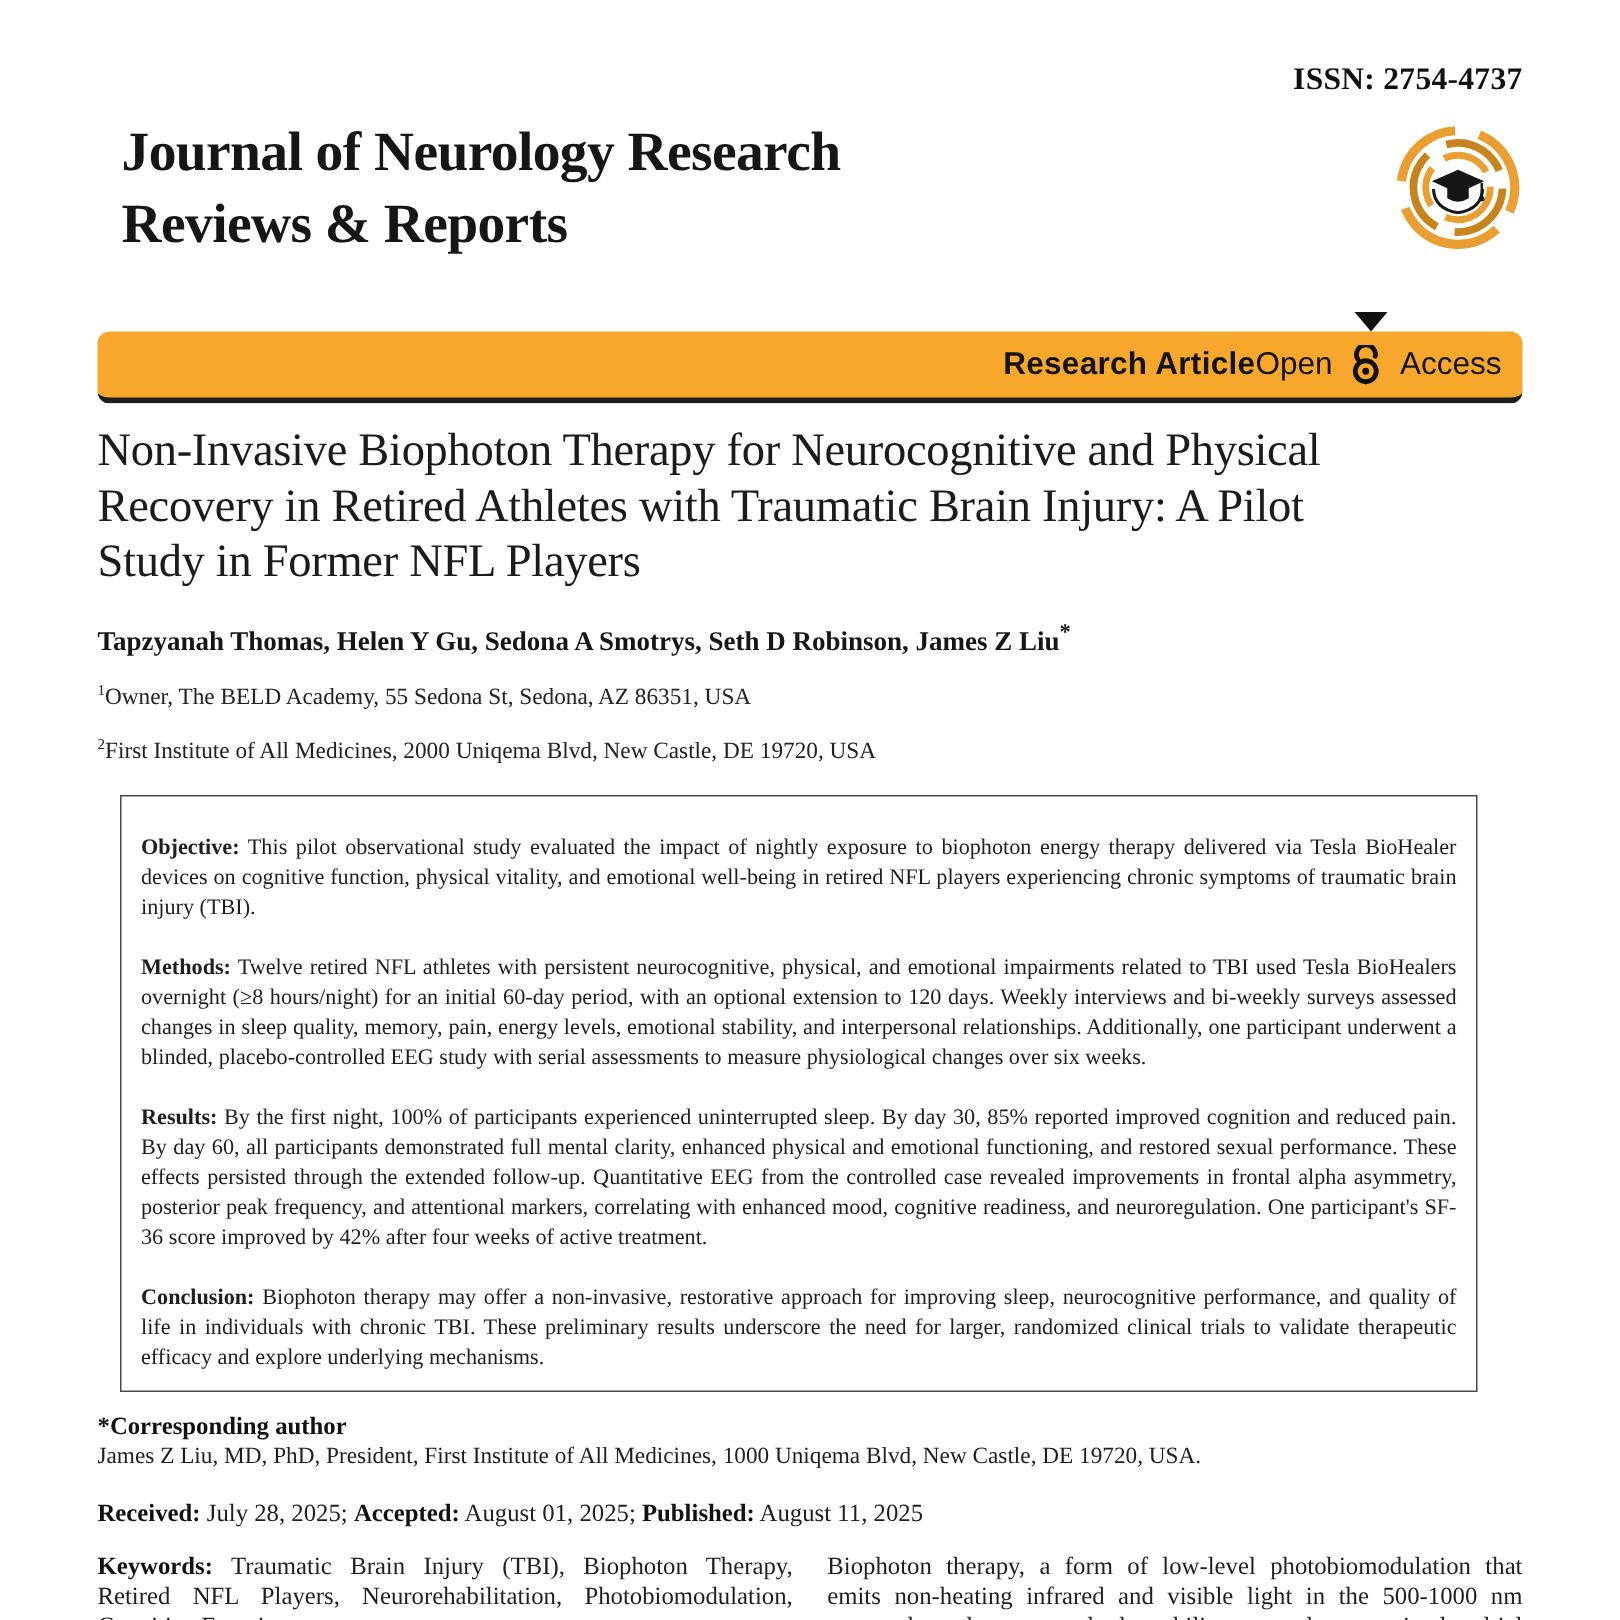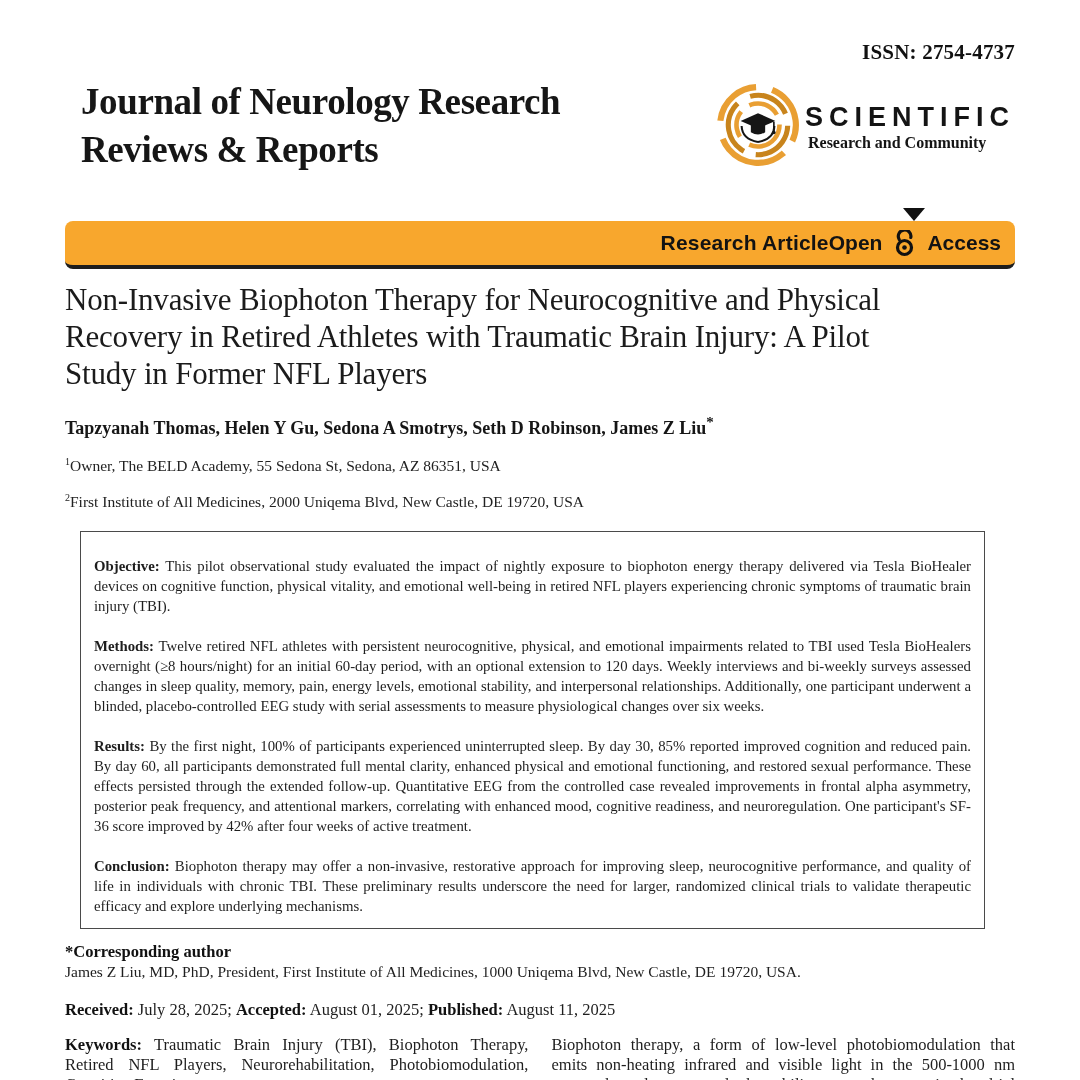--- a/index.html
+++ b/index.html
@@ -80,21 +80,21 @@
   .banner .article-type {
     font-weight: bold;
     font-size: 21px;
     color: #131313;
     letter-spacing: 0.2px;
   }
   .open-access {
     display: flex;
     align-items: center;
     gap: 12px;
-    font-weight: bold;
+    font-weight: normal;
     font-size: 21px;
     color: #131313;
   }
   .oa-triangle {
     position: absolute;
     top: -13px;
     right: 90px;
     width: 0; height: 0;
     border-left: 11px solid transparent;
     border-right: 11px solid transparent;
@@ -199,24 +199,20 @@
           </g>
           <circle cx="42" cy="42" r="16.5" fill="#ffffff"></circle>
           <polygon points="42,30.5 59,38 42,45.5 25,38" fill="#151515"></polygon>
           <path d="M35 41 L49 41 L49 49 Q42 53.5 35 49 Z" fill="#151515"></path>
           <line x1="57.5" y1="39" x2="57.5" y2="48" stroke="#151515" stroke-width="1.6"></line>
           <circle cx="57.5" cy="49.3" r="1.7" fill="#151515"></circle>
           <path d="M26 43 Q26.5 56 42 58.5" stroke="#151515" stroke-width="2" fill="none"></path>
           <path d="M58 43 Q57.5 56 42 58.5" stroke="#151515" stroke-width="2" fill="none"></path>
         </svg>
       </span>
-      <div class="logo-text">
-        <div class="brand">SCIENTIFIC</div>
-        <div class="tagline">Research and Community</div>
-      </div>
     </div>
   </div>
 
   <div class="banner">
     <span class="oa-triangle"></span>
     <span class="article-type">Research Article</span>
     <span class="open-access">
       <span>Open</span>
       <span>
         <svg width="21" height="27" viewBox="0 0 21 27" style="display:block">

